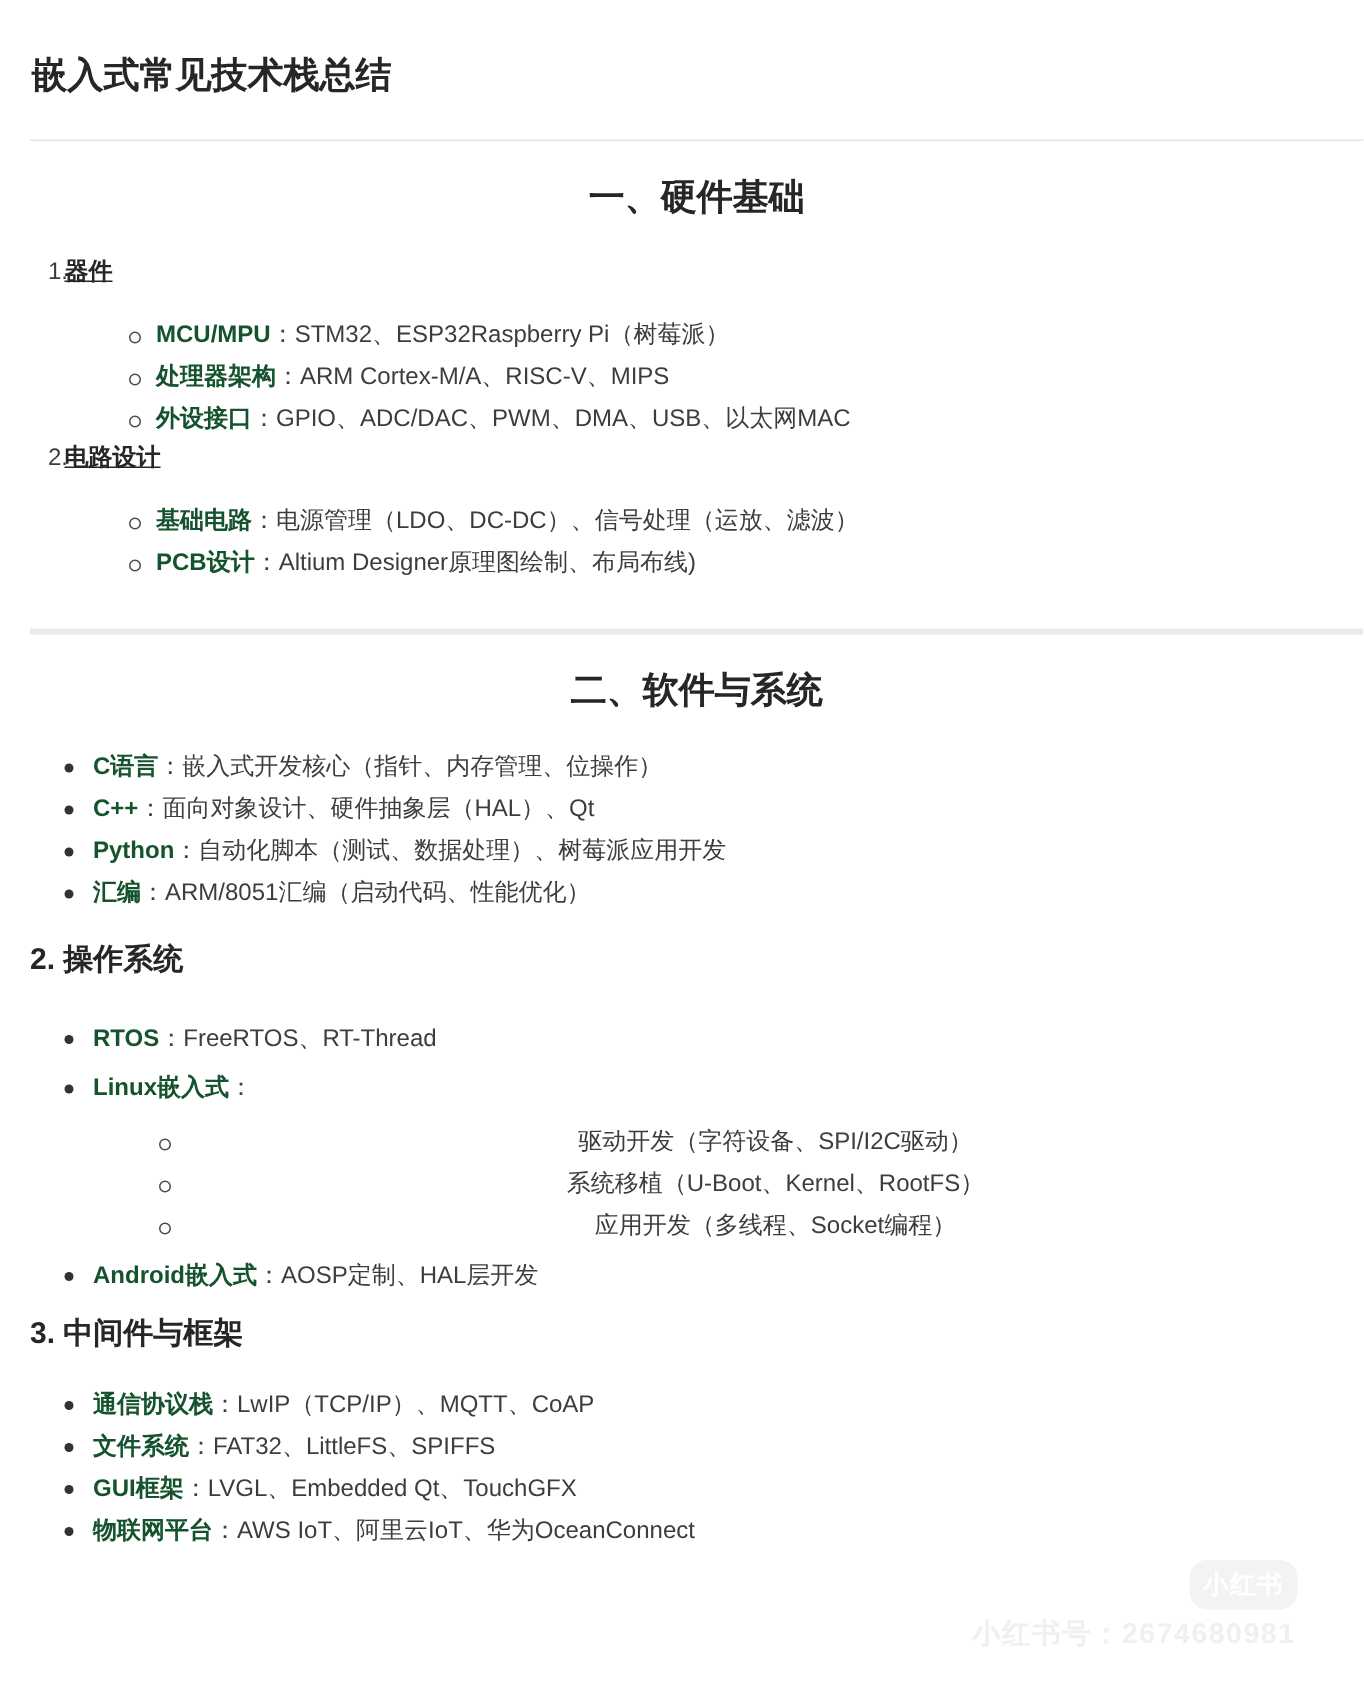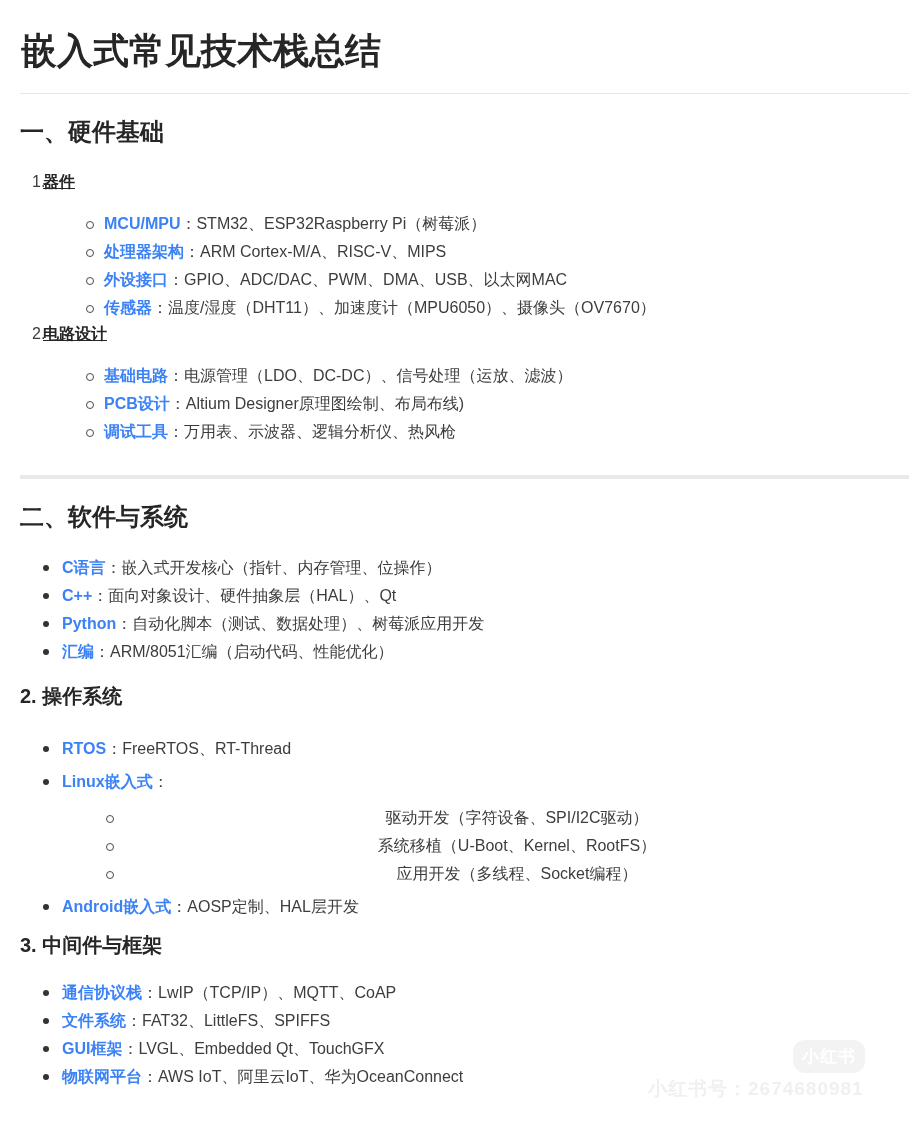--- a/index.html
+++ b/index.html
@@ -5,27 +5,27 @@
   html,body{margin:0;padding:0;background:#ffffff;}
   body{
     width:909px;height:1135px;overflow:hidden;position:relative;
     font-family:"Liberation Sans","DejaVu Sans",sans-serif;
     color:#3d3d3d;
     -webkit-font-smoothing:antialiased;
   }
   .doc{padding-left:20px;position:relative;}
 
   h1{
-    font-size:36px;line-height:42px;font-weight:700;color:#262626;
+    font-size:24px;line-height:42px;font-weight:700;color:#262626;
     margin:30px 0 0 0;padding:0 0 21px 1px;
     border-bottom:1px solid #e6e6e6;
   }
   h2{
     font-size:24px;line-height:26px;font-weight:700;color:#262626;
-    margin:25px 0 0 0;padding:0;
+    margin:25px 0 0 0;padding:0;text-align:center;
   }
   h3{
     font-size:20px;line-height:20px;font-weight:700;color:#262626;
     margin:0;padding:0;
   }
   #h3-0{margin-top:28px;}
   #h3-1{margin-top:20px;}
   #h3-2{margin-top:14px;}
 
   
@@ -50,21 +50,21 @@
   ul.disc > li::before{
     content:"";position:absolute;left:23px;top:11px;width:6px;height:6px;
     border-radius:50%;background:#333333;
   }
   ul.disc.loose{margin-top:29px;}
   ul.disc.loose > li{margin-bottom:5px;}
   ul.disc.loose ul.circ{margin-top:8px;margin-bottom:0;text-align:center;}
   ul.disc ul.circ > li{padding-left:63px;}
   ul.disc ul.circ > li::before{left:44px;border-color:#4a4a4a;}
 
-  strong.lbl{font-weight:700;color:#3b82f6;}
+  strong.lbl{font-weight:700;color:#14532d;}
 
   hr.thick{
     border:none;height:4px;background:#e9e9e9;
     margin:11px 0 0 0;
   }
   #divider-mid{margin-top:29px;}
 
   
   .wm{position:absolute;pointer-events:none;}
   .wm-badge{
@@ -84,26 +84,24 @@
 <div class="doc">
   <h1>嵌入式常见技术栈总结</h1>
 
   <h2 id="h2-hw">一、硬件基础</h2>
 
   <ol class="hw" id="hw-list">
       <li><span class="num">1.</span><span class="ittl">器件</span><ul class="circ">
           <li><strong class="lbl">MCU/MPU</strong>：STM32、ESP32Raspberry Pi（树莓派）</li>
           <li><strong class="lbl">处理器架构</strong>：ARM Cortex-M/A、RISC-V、MIPS</li>
           <li><strong class="lbl">外设接口</strong>：GPIO、ADC/DAC、PWM、DMA、USB、以太网MAC</li>
-          <li><strong class="lbl">传感器</strong>：温度/湿度（DHT11）、加速度计（MPU6050）、摄像头（OV7670）</li>
         </ul></li>
       <li><span class="num">2.</span><span class="ittl">电路设计</span><ul class="circ">
           <li><strong class="lbl">基础电路</strong>：电源管理（LDO、DC-DC）、信号处理（运放、滤波）</li>
           <li><strong class="lbl">PCB设计</strong>：Altium Designer原理图绘制、布局布线)</li>
-          <li><strong class="lbl">调试工具</strong>：万用表、示波器、逻辑分析仪、热风枪</li>
         </ul></li>
     </ol>
 
   <hr class="thick" id="divider-mid">
 
   <h2 id="h2-sw">二、软件与系统</h2>
 
   <div id="sw-subsections">
       <ul class="disc">
         <li><strong class="lbl">C语言</strong>：嵌入式开发核心（指针、内存管理、位操作）</li>

